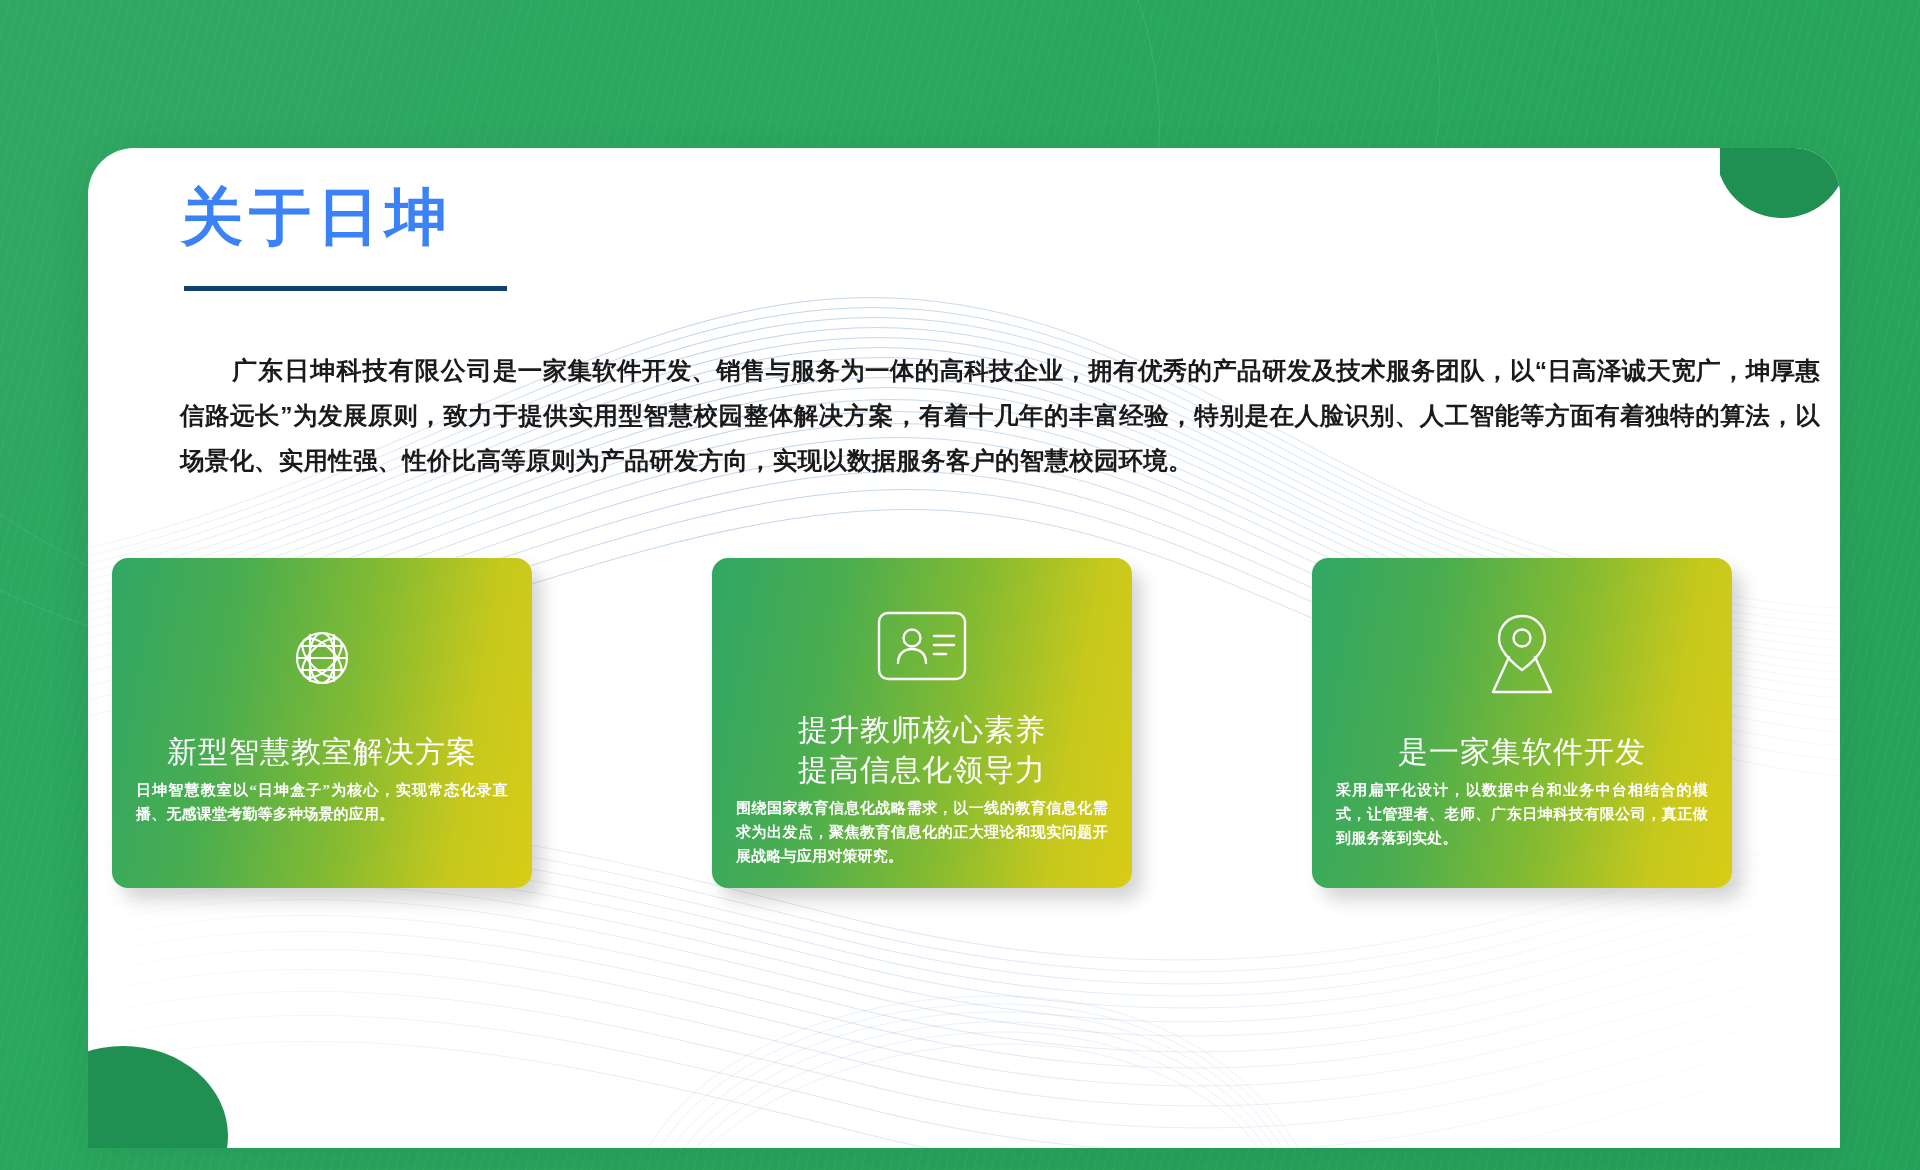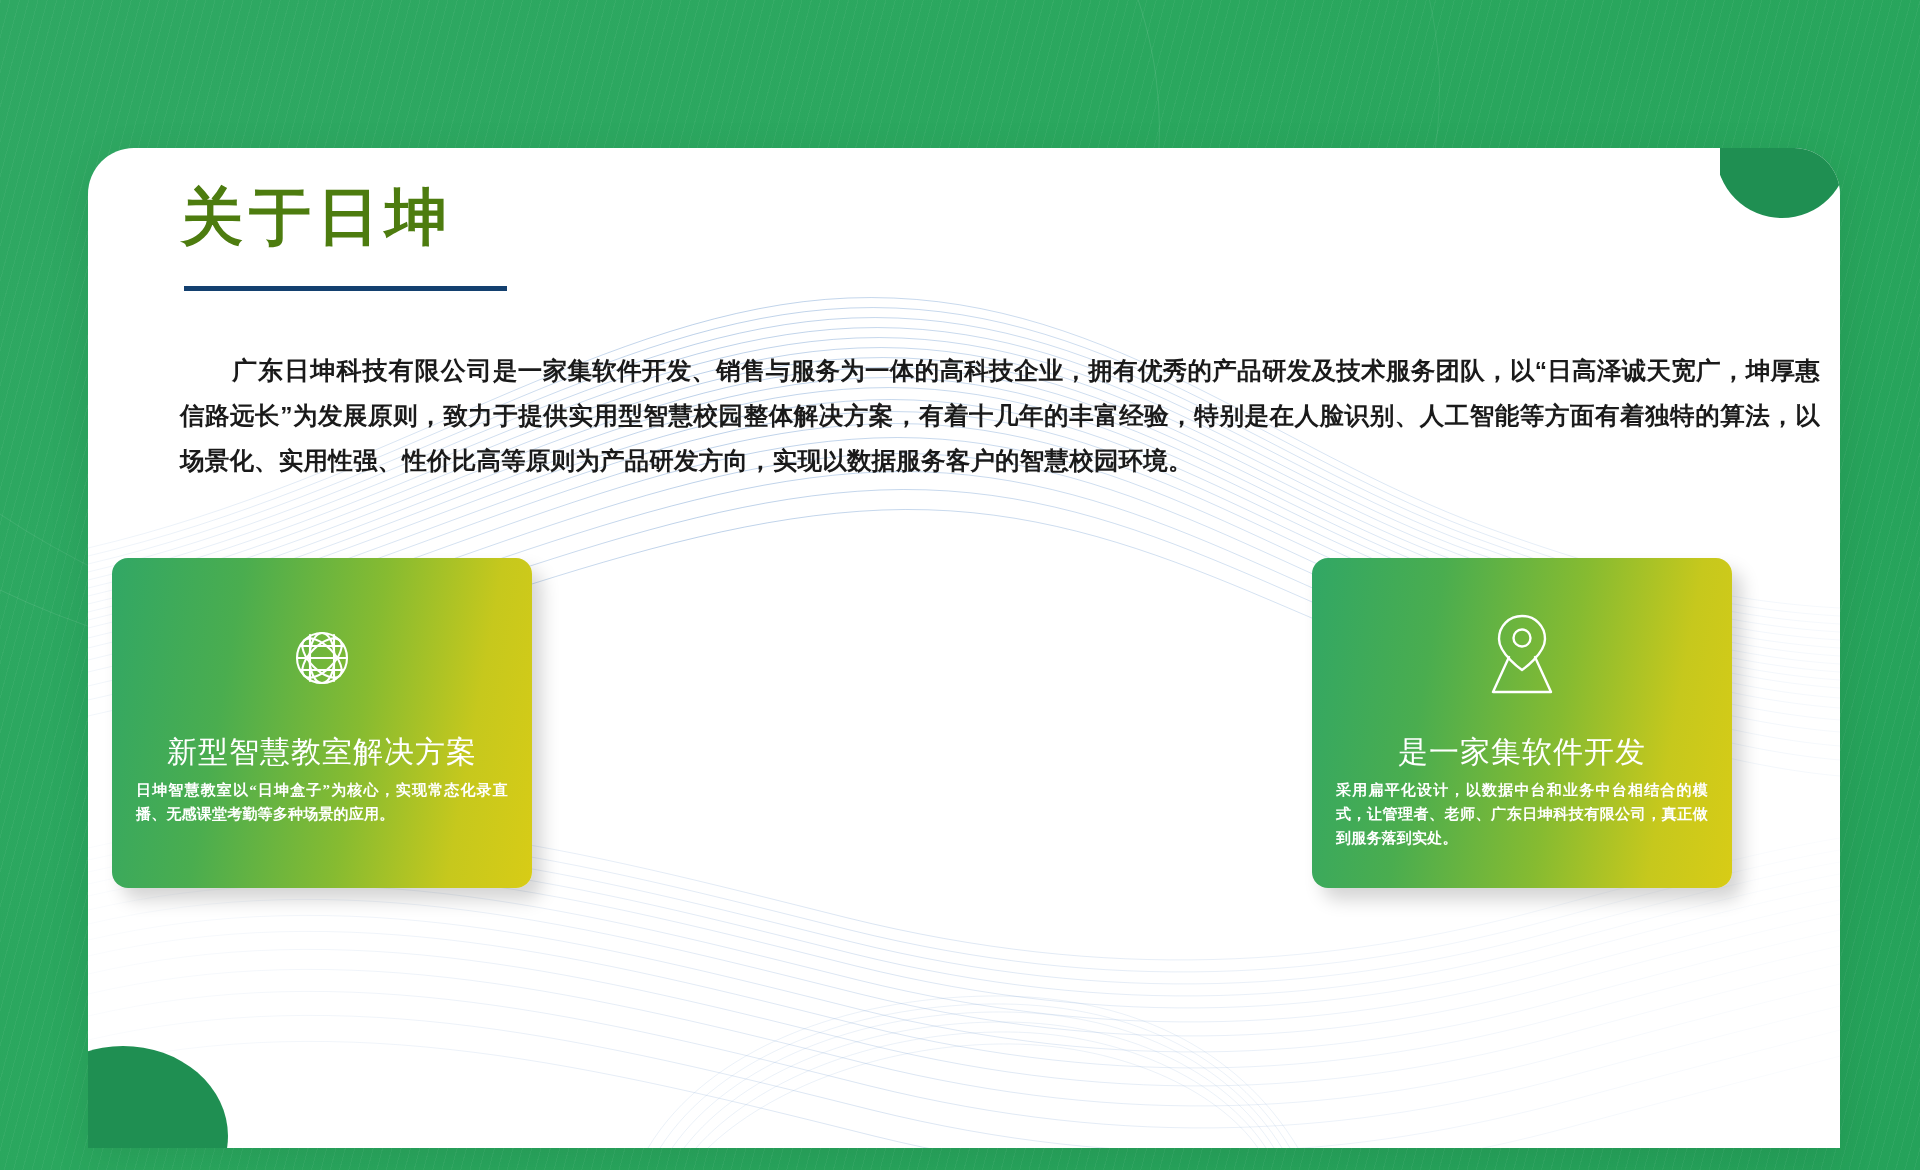--- a/index.html
+++ b/index.html
@@ -114,21 +114,21 @@
   }
 
   
   #page-title {
     position: absolute;
     left: 93px;
     top: 36px;
     font-size: 62px;
     font-weight: 700;
     letter-spacing: 6px;
-    color: #4d7c0f;
+    color: #3b82f6;
     line-height: 1.05;
     z-index: 4;
   }
   #title-rule {
     position: absolute;
     left: 96px;
     top: 138px;
     width: 323px;
     height: 5px;
     background: #13406f;
@@ -322,20 +322,37 @@
           <path d="M25 34 H67"></path>
           <path d="M25 58 H67"></path>
           <path d="M34 23 V69"></path>
           <path d="M58 23 V69"></path>
         </svg>
       </div>
       <div class="card-title">新型智慧教室解决方案</div>
       <div class="card-desc">日坤智慧教室以“日坤盒子”为核心，实现常态化录直播、无感课堂考勤等多种场景的应用。</div>
     </div>
 
+    <div class="feature-card card-2">
+      <div class="card-icon">
+        <svg width="96" height="78" viewBox="0 0 96 78" fill="none" stroke="#ffffff" stroke-width="2.4" stroke-linecap="round" stroke-linejoin="round">
+          <rect x="5" y="6" width="86" height="66" rx="9"></rect>
+          <circle cx="38" cy="31" r="8.5"></circle>
+          <path d="M24 56 C24 46 31 42 38 42 C45 42 52 46 52 56"></path>
+          <line x1="60" y1="29" x2="80" y2="29"></line>
+          <line x1="60" y1="38" x2="80" y2="38"></line>
+          <line x1="60" y1="47" x2="72" y2="47"></line>
+        </svg>
+      </div>
+      <div class="card-title">
+        <div>提升教师核心素养</div>
+        <div>提高信息化领导力</div>
+      </div>
+      <div class="card-desc">围绕国家教育信息化战略需求，以一线的教育信息化需求为出发点，聚焦教育信息化的正大理论和现实问题开展战略与应用对策研究。</div>
+    </div>
 
     <div class="feature-card card-3">
       <div class="card-icon">
         <svg width="86" height="88" viewBox="0 0 86 88" fill="none" stroke="#ffffff" stroke-width="2.4" stroke-linecap="round" stroke-linejoin="round">
           <path d="M43 6 C30 6 20 16 20 29 C20 44 43 60 43 60 C43 60 66 44 66 29 C66 16 56 6 43 6 Z"></path>
           <circle cx="43" cy="28" r="8.5"></circle>
           <path d="M30 47 L14 82 H72 L56 47"></path>
         </svg>
       </div>
       <div class="card-title">是一家集软件开发</div>

